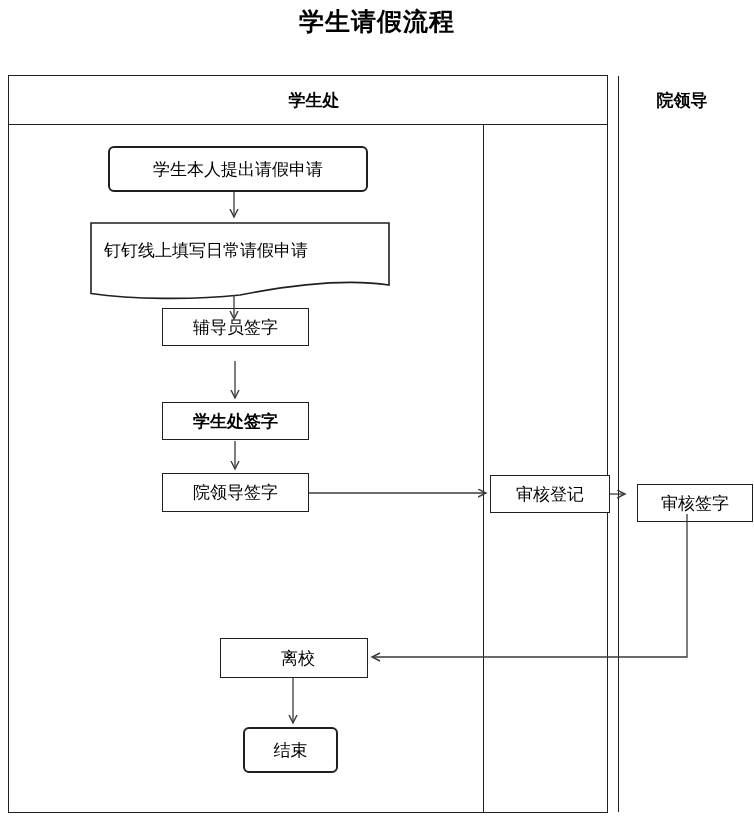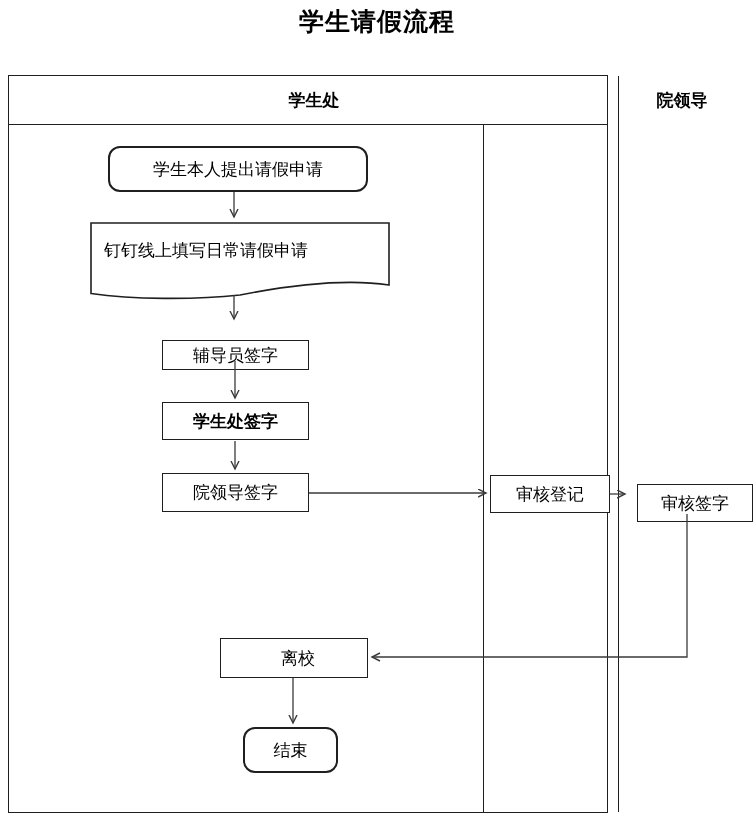--- a/index.html
+++ b/index.html
@@ -56,23 +56,23 @@
   .node {
     position: absolute;
     box-sizing: border-box;
     border: 1.5px solid #1f1f1f;
     background: #ffffff;
     display: flex; align-items: center; justify-content: center;
     font-size: 17px;
     color: #000000;
     white-space: nowrap;
   }
-  .rounded { border-radius: 12px; border-width: 2px; font-family: Liberation Serif, serif; }
+  .rounded { border-radius: 6px; border-width: 2px; font-family: Liberation Serif, serif; }
   .n-start   { left: 108px; top: 146px; width: 260px; height: 46px; }
-  .n-csign   { left: 162px; top: 340px; width: 147px; height: 30px; }
+  .n-csign   { left: 162px; top: 308px; width: 147px; height: 38px; }
   .n-ssign   { left: 162px; top: 402px; width: 147px; height: 38px; font-weight: bold; }
   .n-dsign   { left: 162px; top: 473px; width: 147px; height: 39px; }
   .n-reg     { left: 490px; top: 475px; width: 120px; height: 38px; font-family: Liberation Serif, serif; }
   .n-rsign   { left: 629px; top: 484px; width: 116px; height: 38px; margin-left: 8px; }
   .n-leave   { left: 220px; top: 638px; width: 148px; height: 40px; padding-left: 8px; }
   .n-end     { left: 243px; top: 727px; width:  95px; height: 46px; }
 
   .doc-shape {
     position: absolute;
     left: 90px; top: 222px;

